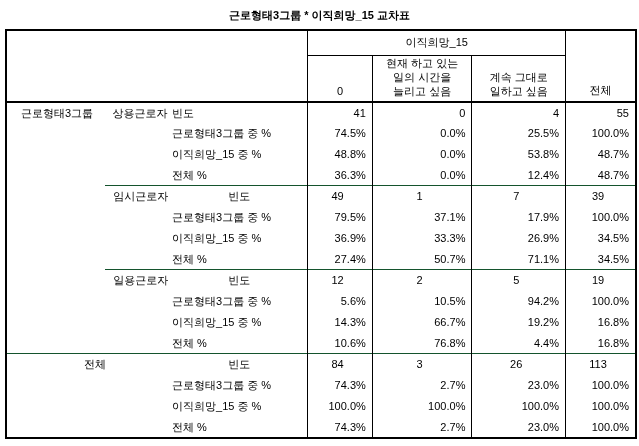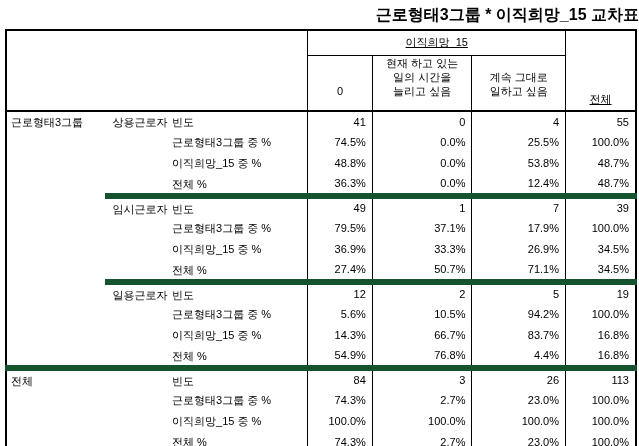--- a/index.html
+++ b/index.html
@@ -6,77 +6,77 @@
     margin: 0;
     padding: 0;
     background: #ffffff;
     width: 639px;
     height: 446px;
     font-family: "Liberation Sans", "DejaVu Sans", sans-serif;
     color: #000000;
     overflow: hidden;
   }
   .title {
-    text-align: right;
+    text-align: center;
     font-weight: bold;
-    font-size: 16px;
+    font-size: 11px;
     padding-top: 8px;
     height: 14px;
     line-height: 14px;
   }
   table.crosstab {
     border-collapse: collapse;
     table-layout: fixed;
     margin: 7px 0 0 5px;
     width: 632px;
     border: 2px solid #000000;
   }
   table.crosstab th, table.crosstab td {
     font-size: 11px;
     font-weight: normal;
     overflow: hidden;
   }
   
-  thead tr.r1 { height: 25px; text-decoration: underline; }
+  thead tr.r1 { height: 25px; }
   thead tr.r2 { height: 44px; }
   th.spanhead {
     border-left: 1px solid #000;
     border-bottom: 1px solid #000;
     text-align: center;
     vertical-align: middle;
   }
   th.colhead {
     border-left: 1px solid #000;
     text-align: center;
     vertical-align: bottom;
     white-space: pre-line;
-    padding: 0 2px 12px 2px;
+    padding: 0 2px 3px 2px;
     line-height: 14px;
   }
   th.totalhead {
     border-left: 1px solid #000;
     text-align: center;
     vertical-align: bottom;
     padding-bottom: 3px;
   }
   thead { border-bottom: 2px solid #000; }
   tbody tr:first-child td { border-top: 2px solid #000; }
   
   tbody tr { height: 21px; }
   td.stub { text-align: left; vertical-align: top; padding-top: 3px; line-height: 15px; }
-  td.dim   { padding-left: 4px; }
+  td.dim   { padding-left: 14px; }
   td.group { padding-left: 8px; }
   td.stat  { padding-left: 2px; }
   td.num {
     border-left: 1px solid #000;
     text-align: right;
     padding-right: 6px;
     vertical-align: middle;
   }
-  td.sep { border-top: 6px solid #14532d; }
+  td.sep { border-top: 1px solid #14532d; text-align: center; }
 </style>
 </head>
 <body>
 
 <div class="title">근로형태3그룹 * 이직희망_15 교차표</div>
 
 <table class="crosstab">
   <colgroup>
     <col style="width:98px">
     <col style="width:65px">
@@ -173,26 +173,26 @@
         <td class="stub stat">근로형태3그룹 중 %</td>
         <td class="num">5.6%</td>
         <td class="num">10.5%</td>
         <td class="num">94.2%</td>
         <td class="num">100.0%</td>
       </tr>
       <tr>
         <td class="stub stat">이직희망_15 중 %</td>
         <td class="num">14.3%</td>
         <td class="num">66.7%</td>
-        <td class="num">83.7%</td>
+        <td class="num">19.2%</td>
         <td class="num">16.8%</td>
       </tr>
       <tr>
         <td class="stub stat">전체 %</td>
-        <td class="num">54.9%</td>
+        <td class="num">10.6%</td>
         <td class="num">76.8%</td>
         <td class="num">4.4%</td>
         <td class="num">16.8%</td>
       </tr>
       <tr>
         <td class="stub dim sep" rowspan="4" colspan="2">전체</td>
         <td class="stub stat sep">빈도</td>
         <td class="num sep">84</td>
         <td class="num sep">3</td>
         <td class="num sep">26</td>

